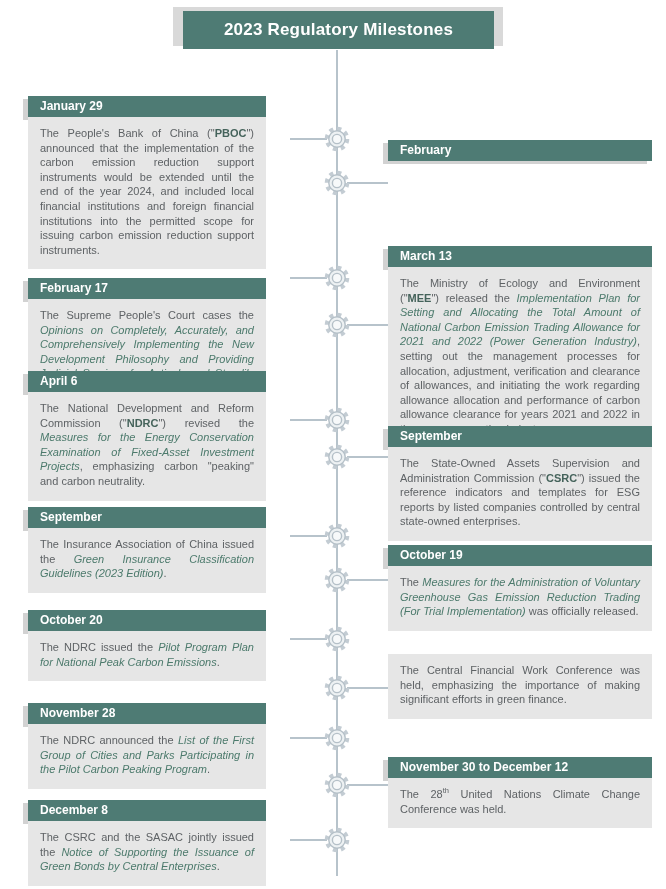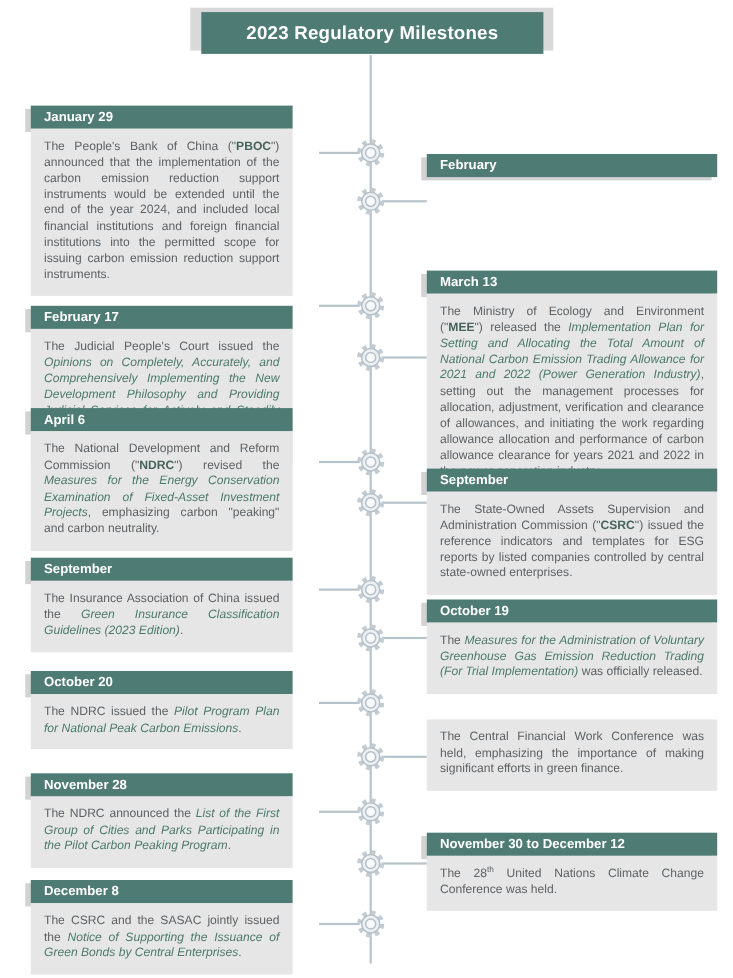--- a/index.html
+++ b/index.html
@@ -116,21 +116,21 @@
 
   <div class="ms left-col" style="top:96px;">
     <div class="hd">January 29</div>
     <div class="bd"><span class="seg-normal">The People's Bank of China ("</span><span class="seg-bold">PBOC</span><span class="seg-normal">") announced that the implementation of the carbon emission reduction support instruments would be extended until the end of the year 2024, and included local financial institutions and foreign financial institutions into the permitted scope for issuing carbon emission reduction support instruments.</span></div>
   </div>
   <div class="ms right-col" style="top:140px;">
     <div class="hd">February</div>
   </div>
   <div class="ms left-col" style="top:230px;margin-top:48px;">
     <div class="hd">February 17</div>
-    <div class="bd"><span class="seg-normal">The Judicial People's Court issued the </span><span class="seg-italic">Opinions on Completely, Accurately, and Comprehensively Implementing the New Development Philosophy and Providing Judicial Services for Actively and Steadily Promoting Carbon Peaking and Carbon Neutrality</span><span class="seg-normal"> and published the typical cases.</span></div>
+    <div class="bd"><span class="seg-normal">The Supreme People's Court cases the </span><span class="seg-italic">Opinions on Completely, Accurately, and Comprehensively Implementing the New Development Philosophy and Providing Judicial Services for Actively and Steadily Promoting Carbon Peaking and Carbon Neutrality</span><span class="seg-normal"> and published the typical cases.</span></div>
   </div>
   <div class="ms right-col" style="top:246px;">
     <div class="hd">March 13</div>
     <div class="bd"><span class="seg-normal">The Ministry of Ecology and Environment ("</span><span class="seg-bold">MEE</span><span class="seg-normal">") released the </span><span class="seg-italic">Implementation Plan for Setting and Allocating the Total Amount of National Carbon Emission Trading Allowance for 2021 and 2022 (Power Generation Industry)</span><span class="seg-normal">, setting out the management processes for allocation, adjustment, verification and clearance of allowances, and initiating the work regarding allowance allocation and performance of carbon allowance clearance for years 2021 and 2022 in the power generation industry.</span></div>
   </div>
   <div class="ms left-col" style="top:371px;">
     <div class="hd">April 6</div>
     <div class="bd"><span class="seg-normal">The National Development and Reform Commission ("</span><span class="seg-bold">NDRC</span><span class="seg-normal">") revised the </span><span class="seg-italic">Measures for the Energy Conservation Examination of Fixed-Asset Investment Projects</span><span class="seg-normal">, emphasizing carbon "peaking" and carbon neutrality.</span></div>
   </div>
   <div class="ms right-col" style="top:426px;">

